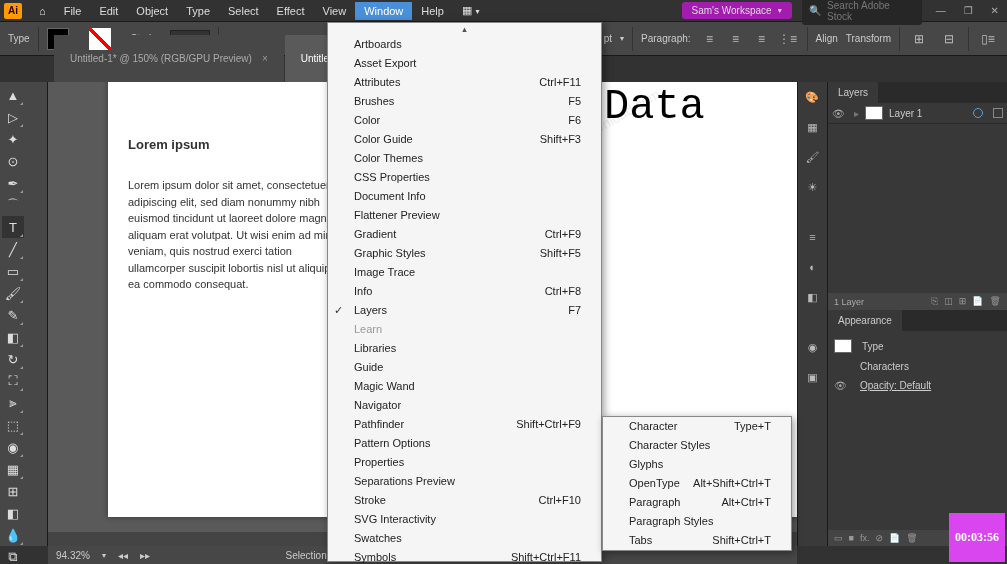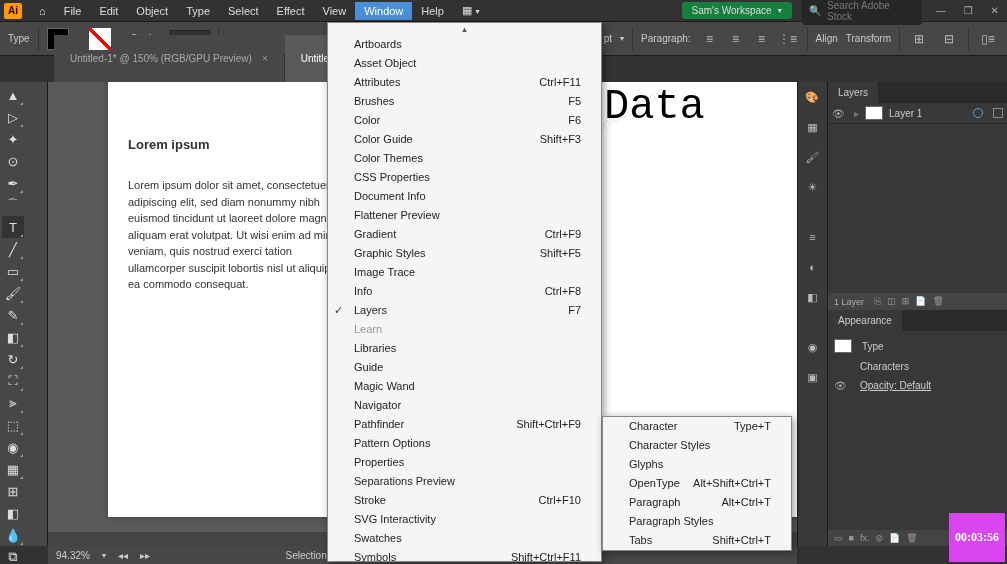--- a/index.html
+++ b/index.html
@@ -2,21 +2,21 @@
 <html><head>
 <meta charset="utf-8">
 <style>
 *{margin:0;padding:0;box-sizing:border-box;font-family:"Segoe UI",Arial,sans-serif;user-select:none}
 body{background:#323232;width:1007px;height:564px;overflow:hidden;position:relative;color:#ccc;font-size:11px}
 .menubar{height:22px;background:#323232;display:flex;align-items:center;padding:0 4px;border-bottom:1px solid #1a1a1a}
 .ai-logo{width:18px;height:16px;background:#ff9a00;color:#330000;font-weight:bold;font-size:10px;display:flex;align-items:center;justify-content:center;margin-right:8px;border-radius:2px}
 .menubar-item{padding:3px 9px;color:#ddd;font-size:11px;cursor:pointer}
 .menubar-item.open{background:#4a90d9;color:#fff}
 .menubar-right{margin-left:auto;display:flex;align-items:center;gap:10px}
-.workspace-sel{background:#15803d;padding:3px 10px;border-radius:3px;font-size:10px;color:#ddd;display:flex;align-items:center;gap:6px}
+.workspace-sel{background:#a21caf;padding:3px 10px;border-radius:3px;font-size:10px;color:#ddd;display:flex;align-items:center;gap:6px}
 .search-box{background:#262626;padding:3px 8px;border-radius:3px;font-size:10px;color:#888;display:flex;align-items:center;gap:5px;width:120px}
 .win-ctrl{color:#aaa;font-size:10px;padding:0 4px;cursor:pointer}
 .control-bar{height:34px;background:#474747;display:flex;align-items:center;padding:0 8px;gap:8px;border-bottom:1px solid #1a1a1a}
 .cb-label{font-size:10px;color:#ccc}
 .fill-swatch{width:22px;height:22px;background:#000;border:1px solid #666}
 .stroke-swatch{width:22px;height:22px;background:#fff;position:relative}
 .stroke-swatch::after{content:"";position:absolute;inset:0;background:linear-gradient(45deg,transparent 45%,red 45%,red 55%,transparent 55%)}
 .cb-input{background:#333;border:1px solid #222;color:#ccc;padding:2px 4px;font-size:10px;width:40px}
 .cb-sep{width:1px;height:24px;background:#333}
 .cb-group{display:flex;align-items:center;gap:4px}
@@ -40,21 +40,21 @@
 .watermark{position:absolute;left:360px;top:70px;transform:rotate(-30deg);color:rgba(0,0,0,.08);font-size:14px;pointer-events:none}
 .right-dock{width:30px;background:#3a3a3a;display:flex;flex-direction:column;align-items:center;padding-top:4px;gap:8px;border-left:1px solid #1a1a1a}
 .dock-icon{width:22px;height:22px;display:flex;align-items:center;justify-content:center;color:#bbb;cursor:pointer}
 .panels{width:180px;background:#323232;display:flex;flex-direction:column;border-left:1px solid #1a1a1a}
 .panel-tabs{background:#2a2a2a;display:flex}
 .panel-tab{padding:5px 10px;font-size:10px;color:#ccc;background:#383838;cursor:pointer}
 .layers-body{flex:0 0 auto;background:#383838;height:190px}
 .layer-row{display:flex;align-items:center;padding:3px 4px;gap:6px;border-bottom:1px solid #2a2a2a;font-size:10px}
 .eye{width:16px;color:#aaa}
 .layer-thumb{width:18px;height:14px;background:#fff;border:1px solid #666}
-.layer-strip{background:#444;display:flex;align-items:center;padding:3px 6px;font-size:9px;color:#aaa;gap:10px;}
+.layer-strip{background:#444;display:flex;align-items:center;padding:3px 6px;font-size:9px;color:#aaa;gap:4px;justify-content:space-between}
 .appearance-hdr{background:#2a2a2a;display:flex}
 .app-body{background:#383838;flex:1;padding:4px}
 .app-row{display:flex;align-items:center;padding:4px 2px;gap:10px;font-size:10px;color:#ccc}
 .app-sw{width:18px;height:14px;background:#fff;border:1px solid #666}
 .dropdown{position:absolute;background:#f5f5f5;border:1px solid #888;box-shadow:2px 2px 8px rgba(0,0,0,.4);z-index:100;font-size:11px;color:#222}
 .dd-main{left:327px;top:22px;width:275px;max-height:540px}
 .dd-item{display:flex;justify-content:space-between;padding:2px 20px 2px 26px;cursor:pointer;position:relative;line-height:15px}
 .dd-item.dim{color:#999}
 .dd-check{position:absolute;left:6px;color:#333}
 .dd-scroll{text-align:center;padding:1px;color:#555;cursor:pointer;font-size:9px}
@@ -257,21 +257,21 @@
  <span class="chev">▸</span>
 </div>
 
 <div class="dropdown dd-main">
  <div class="dd-scroll">▴</div>
  <div id="win-items">
       <div class="dd-item">
         <span>Artboards</span>
       </div>
       <div class="dd-item">
-        <span>Asset Object</span>
+        <span>Asset Export</span>
       </div>
       <div class="dd-item">
         <span>Attributes</span>
         <span>Ctrl+F11</span>
       </div>
       <div class="dd-item">
         <span>Brushes</span>
         <span>F5</span>
       </div>
       <div class="dd-item">

